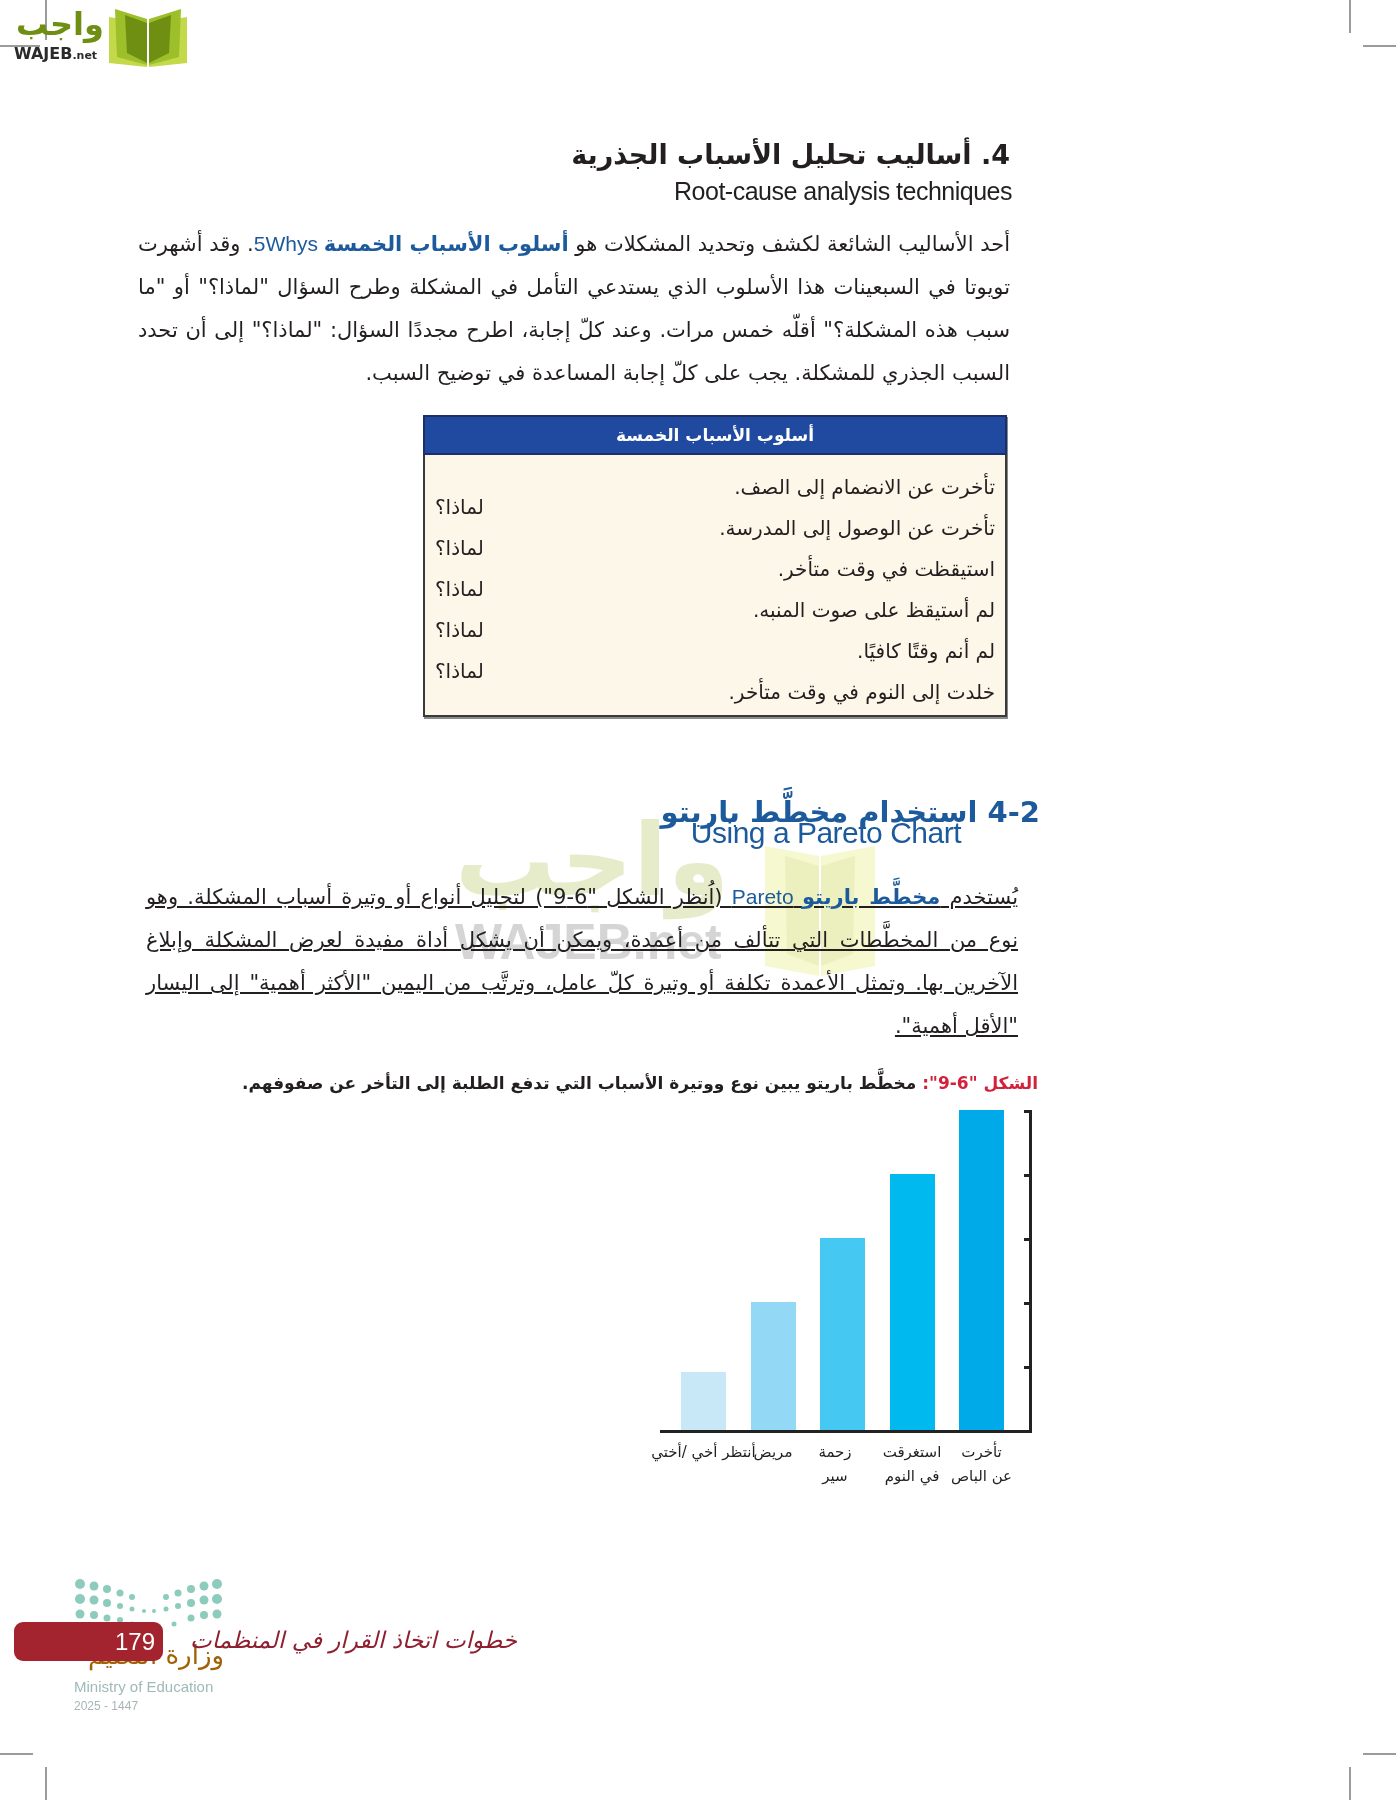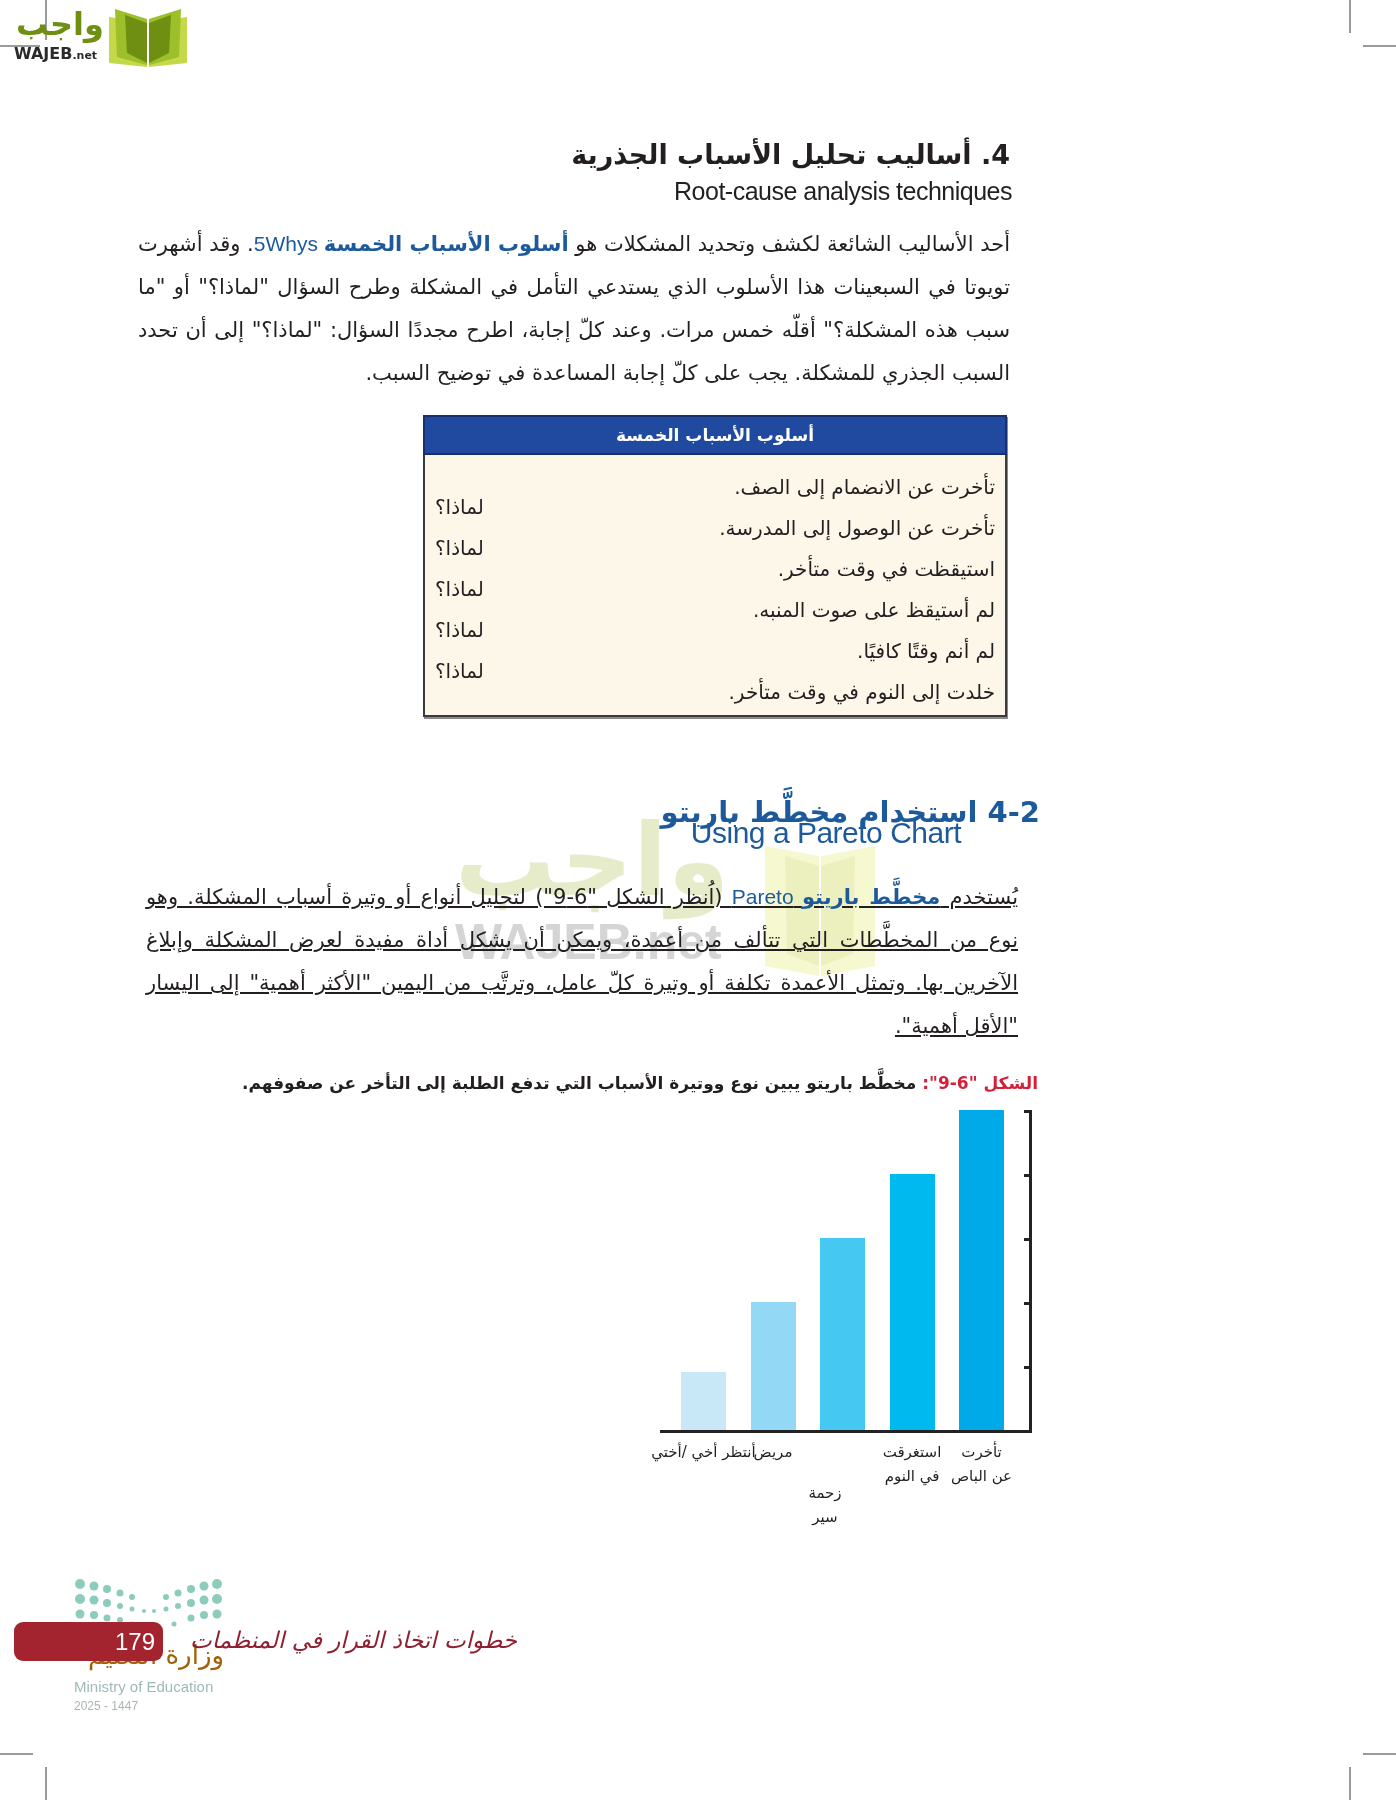--- a/index.html
+++ b/index.html
@@ -152,21 +152,21 @@
     <div class="xlab" style="left: 301.5px; width: 120px;">
       <div>تأخرت</div>
       <div>عن الباص</div>
     </div>
     <div class="bar" style="left: 269.5px; width: 45px; top: 74px; height: 256px; background: rgb(0, 185, 239);"></div>
     <div class="xlab" style="left: 232px; width: 120px;">
       <div>استغرقت</div>
       <div>في النوم</div>
     </div>
     <div class="bar" style="left: 200px; width: 45px; top: 138px; height: 192px; background: rgb(69, 200, 242);"></div>
-    <div class="xlab" style="left: 145px; width: 120px; margin-top: 41px;">
+    <div class="xlab" style="left: 155px; width: 120px;">
       <div>زحمة</div>
       <div>سير</div>
     </div>
     <div class="bar" style="left: 130.5px; width: 45px; top: 202px; height: 128px; background: rgb(147, 216, 245);"></div>
     <div class="xlab" style="left: 93px; width: 120px;">
       <div>مريض</div>
     </div>
     <div class="bar" style="left: 61px; width: 45px; top: 272.4px; height: 57.6px; background: rgb(200, 232, 247);"></div>
     <div class="xlab" style="left: 23.5px; width: 120px;">
       <div>أنتظر أخي /أختي</div>

